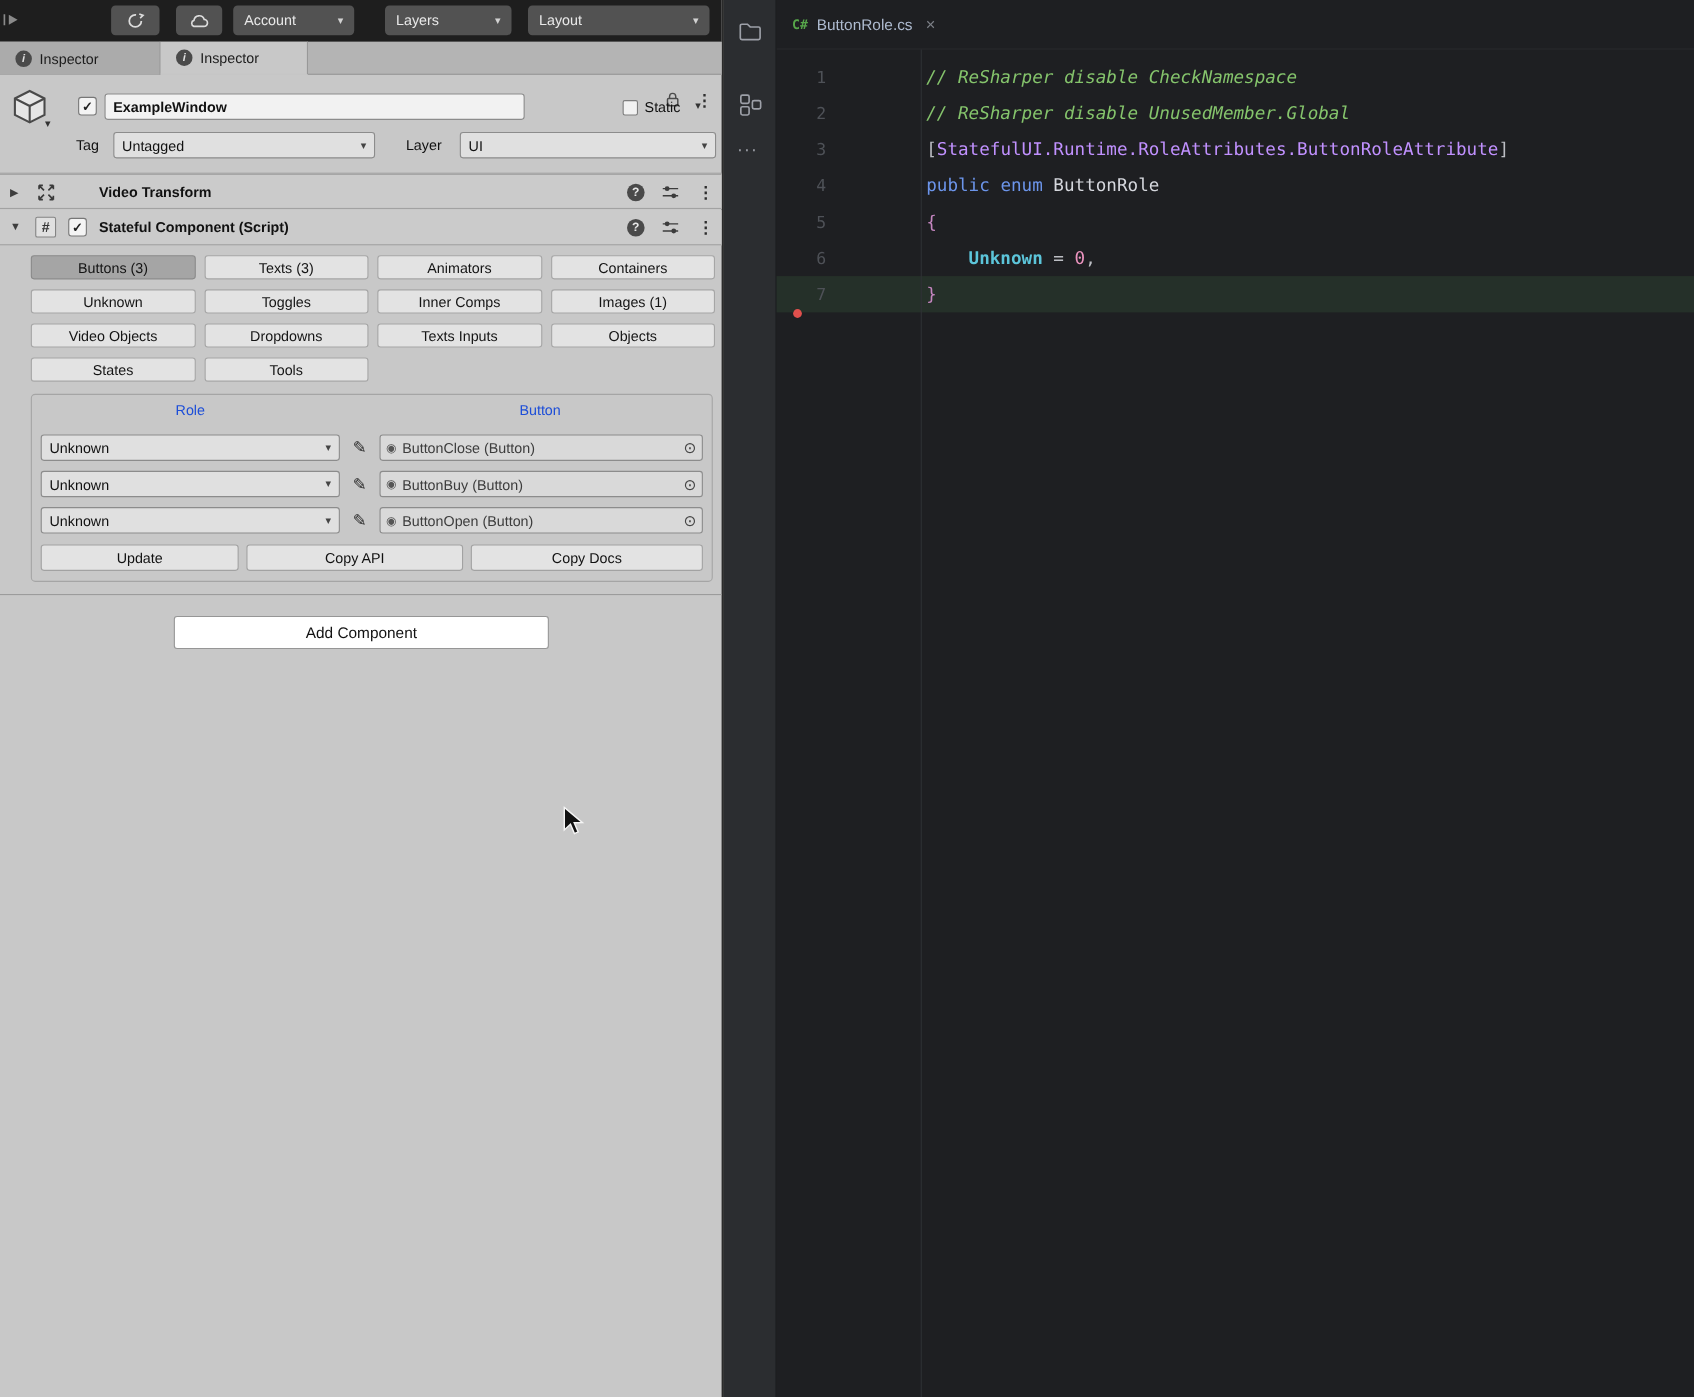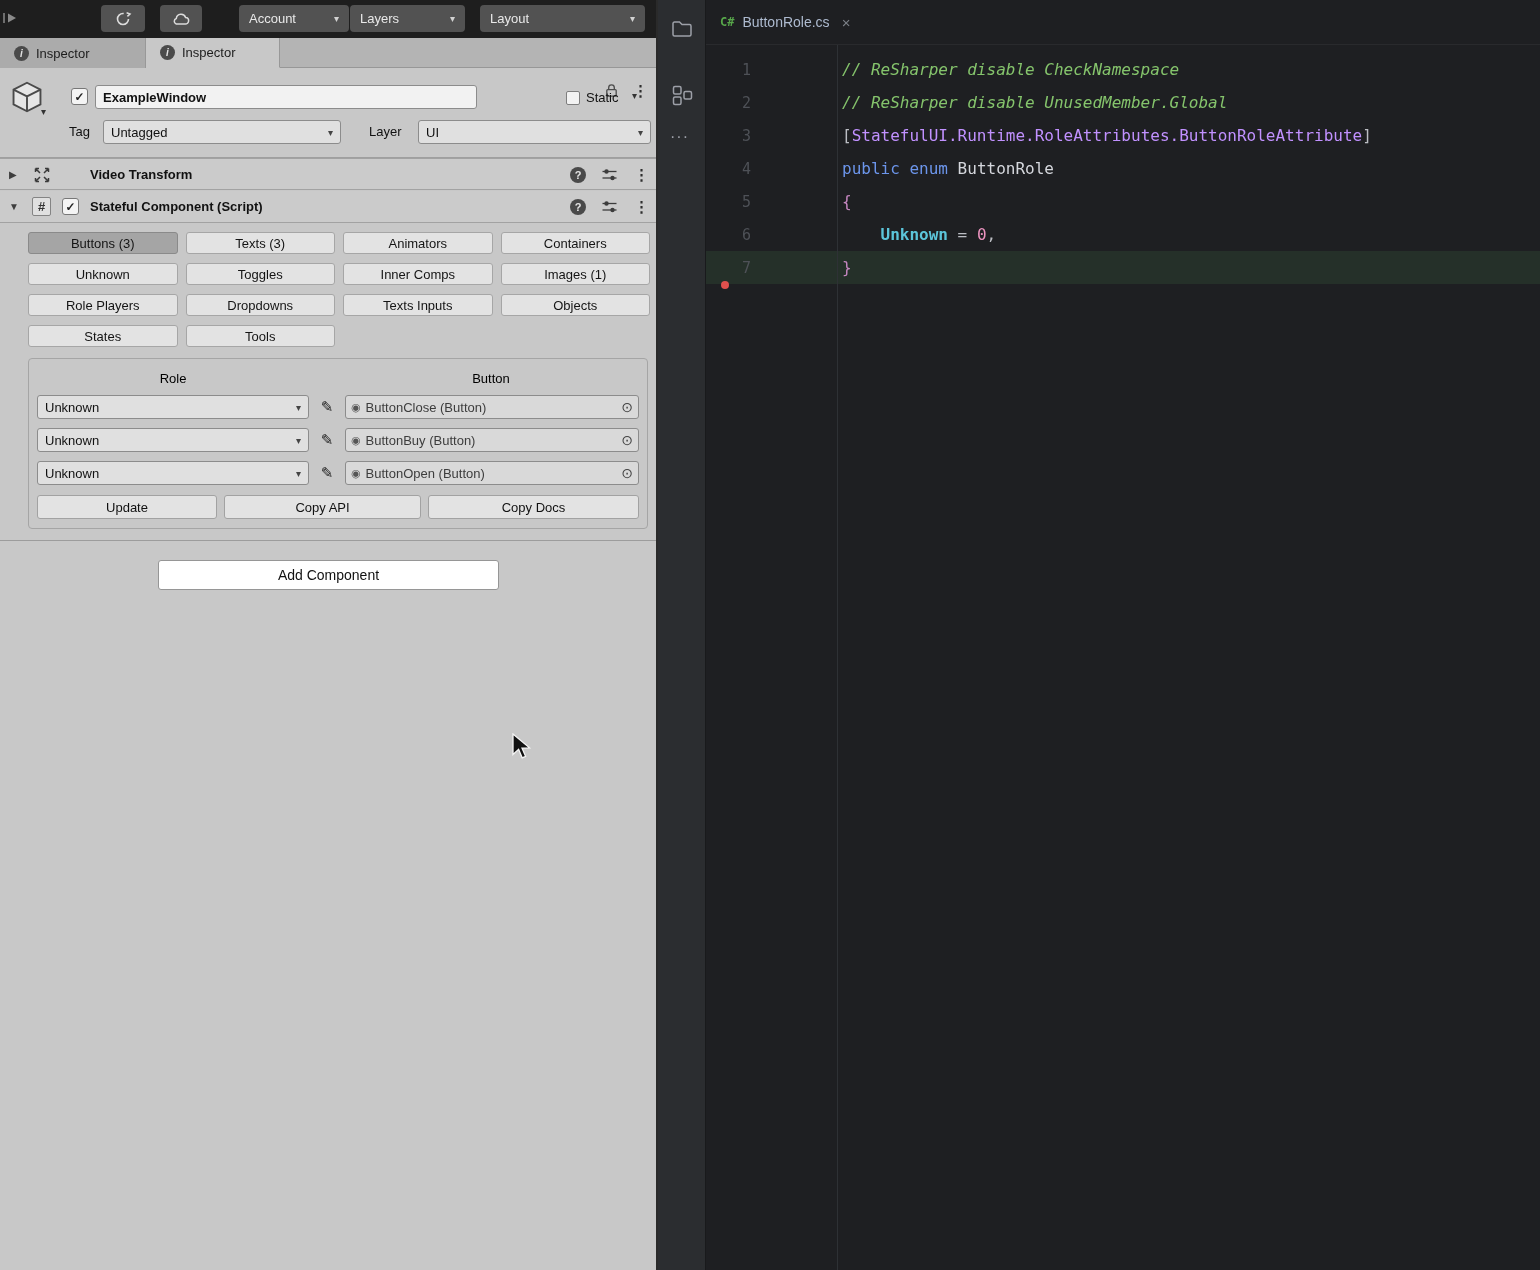--- a/index.html
+++ b/index.html
@@ -10,21 +10,21 @@
   .unity-panel { position:absolute; left:0; top:0; width:658px; height:1270px;
     background:#c8c8c8; font-size:13px; color:#111; border-right:2px solid #2a2a2a; }
 
   .u-toolbar { position:absolute; left:0; top:0; width:100%; height:38px; background:#1e1e1e; }
   .tb-left-icon { position:absolute; left:2px; top:10px; }
   .tb-btn { position:absolute; top:5px; height:27px; background:#525252; border-radius:4px;
     color:#e9e9e9; display:flex; align-items:center; justify-content:center; }
   .tb-dd { justify-content:space-between; padding:0 10px; font-size:13px; }
   .vc-btn { left:101px; width:44px; }
   .cloud-btn { left:160px; width:42px; }
-  .acct { left:239px; width:110px; }
+  .acct { left:212px; width:110px; }
   .layersb { left:350px; width:115px; }
   .layoutb { left:480px; width:165px; }
   .tb-arrow { font-size:10px; color:#d2d2d2; }
 
   .u-tabbar { position:absolute; left:0; top:38px; width:100%; height:30px; background:#b4b4b4;
     border-bottom:1px solid #979797; }
   .u-tab { position:absolute; top:0; height:30px; display:flex; align-items:center; gap:7px;
     padding-left:14px; color:#1c1c1c; background:#ababab; border-right:1px solid #989898; }
   .u-tab.active { background:#c8c8c8; border-bottom:1px solid #c8c8c8; }
   .u-tab1 { left:0; width:146px; }
@@ -73,21 +73,21 @@
   .comp-kebab { position:absolute; left:634px; top:7px; }
 
   .cat-grid { position:absolute; left:28px; top:232px; width:622px; display:grid;
     grid-template-columns:repeat(4,1fr); column-gap:8px; row-gap:9px; }
   .cat-btn { height:22px; background:#e3e3e3; border:1px solid #a6a6a6; border-radius:3px;
     display:flex; align-items:center; justify-content:center; color:#141414; }
   .cat-btn.selected { background:#a5a5a5; border-color:#8a8a8a; }
 
   .role-table { position:absolute; left:28px; top:358px; width:620px; border:1px solid #a5a5a5;
     border-radius:4px; padding:6px 8px 9px 8px; }
-  .rt-head { display:flex; align-items:center; height:26px; color:#000000; margin-bottom:3px; }
+  .rt-head { display:flex; align-items:flex-start; height:26px; color:#1d4ed8; margin-bottom:3px; }
   .h-role { width:272px; text-align:center; }
   .h-gap { width:34px; }
   .h-btn { flex:1; text-align:center; }
   .role-row { display:flex; align-items:center; height:26px; margin-bottom:7px; gap:6px; }
   .role-dd { width:272px; height:24px; }
   .pencil { width:24px; text-align:center; font-size:15px; color:#222; }
   .obj-field { flex:1; height:24px; background:#d9d9d9; border:1px solid #8c8c8c; border-radius:3px;
     display:flex; align-items:center; padding:0 5px; gap:5px; color:#3d3d3d; }
   .obj-dot { font-size:11px; color:#555; }
   .obj-text { flex:1; white-space:nowrap; overflow:hidden; }
@@ -252,21 +252,21 @@
 
   <div class="cat-grid">
       <div class="cat-btn selected">Buttons (3)</div>
       <div class="cat-btn">Texts (3)</div>
       <div class="cat-btn">Animators</div>
       <div class="cat-btn">Containers</div>
       <div class="cat-btn">Unknown</div>
       <div class="cat-btn">Toggles</div>
       <div class="cat-btn">Inner Comps</div>
       <div class="cat-btn">Images (1)</div>
-      <div class="cat-btn">Role Players</div>
+      <div class="cat-btn">Video Objects</div>
       <div class="cat-btn">Dropdowns</div>
       <div class="cat-btn">Texts Inputs</div>
       <div class="cat-btn">Objects</div>
       <div class="cat-btn">States</div>
       <div class="cat-btn">Tools</div>
     </div>
 
   <div class="role-table">
     <div class="rt-head">
       <span class="h-role">Role</span>

